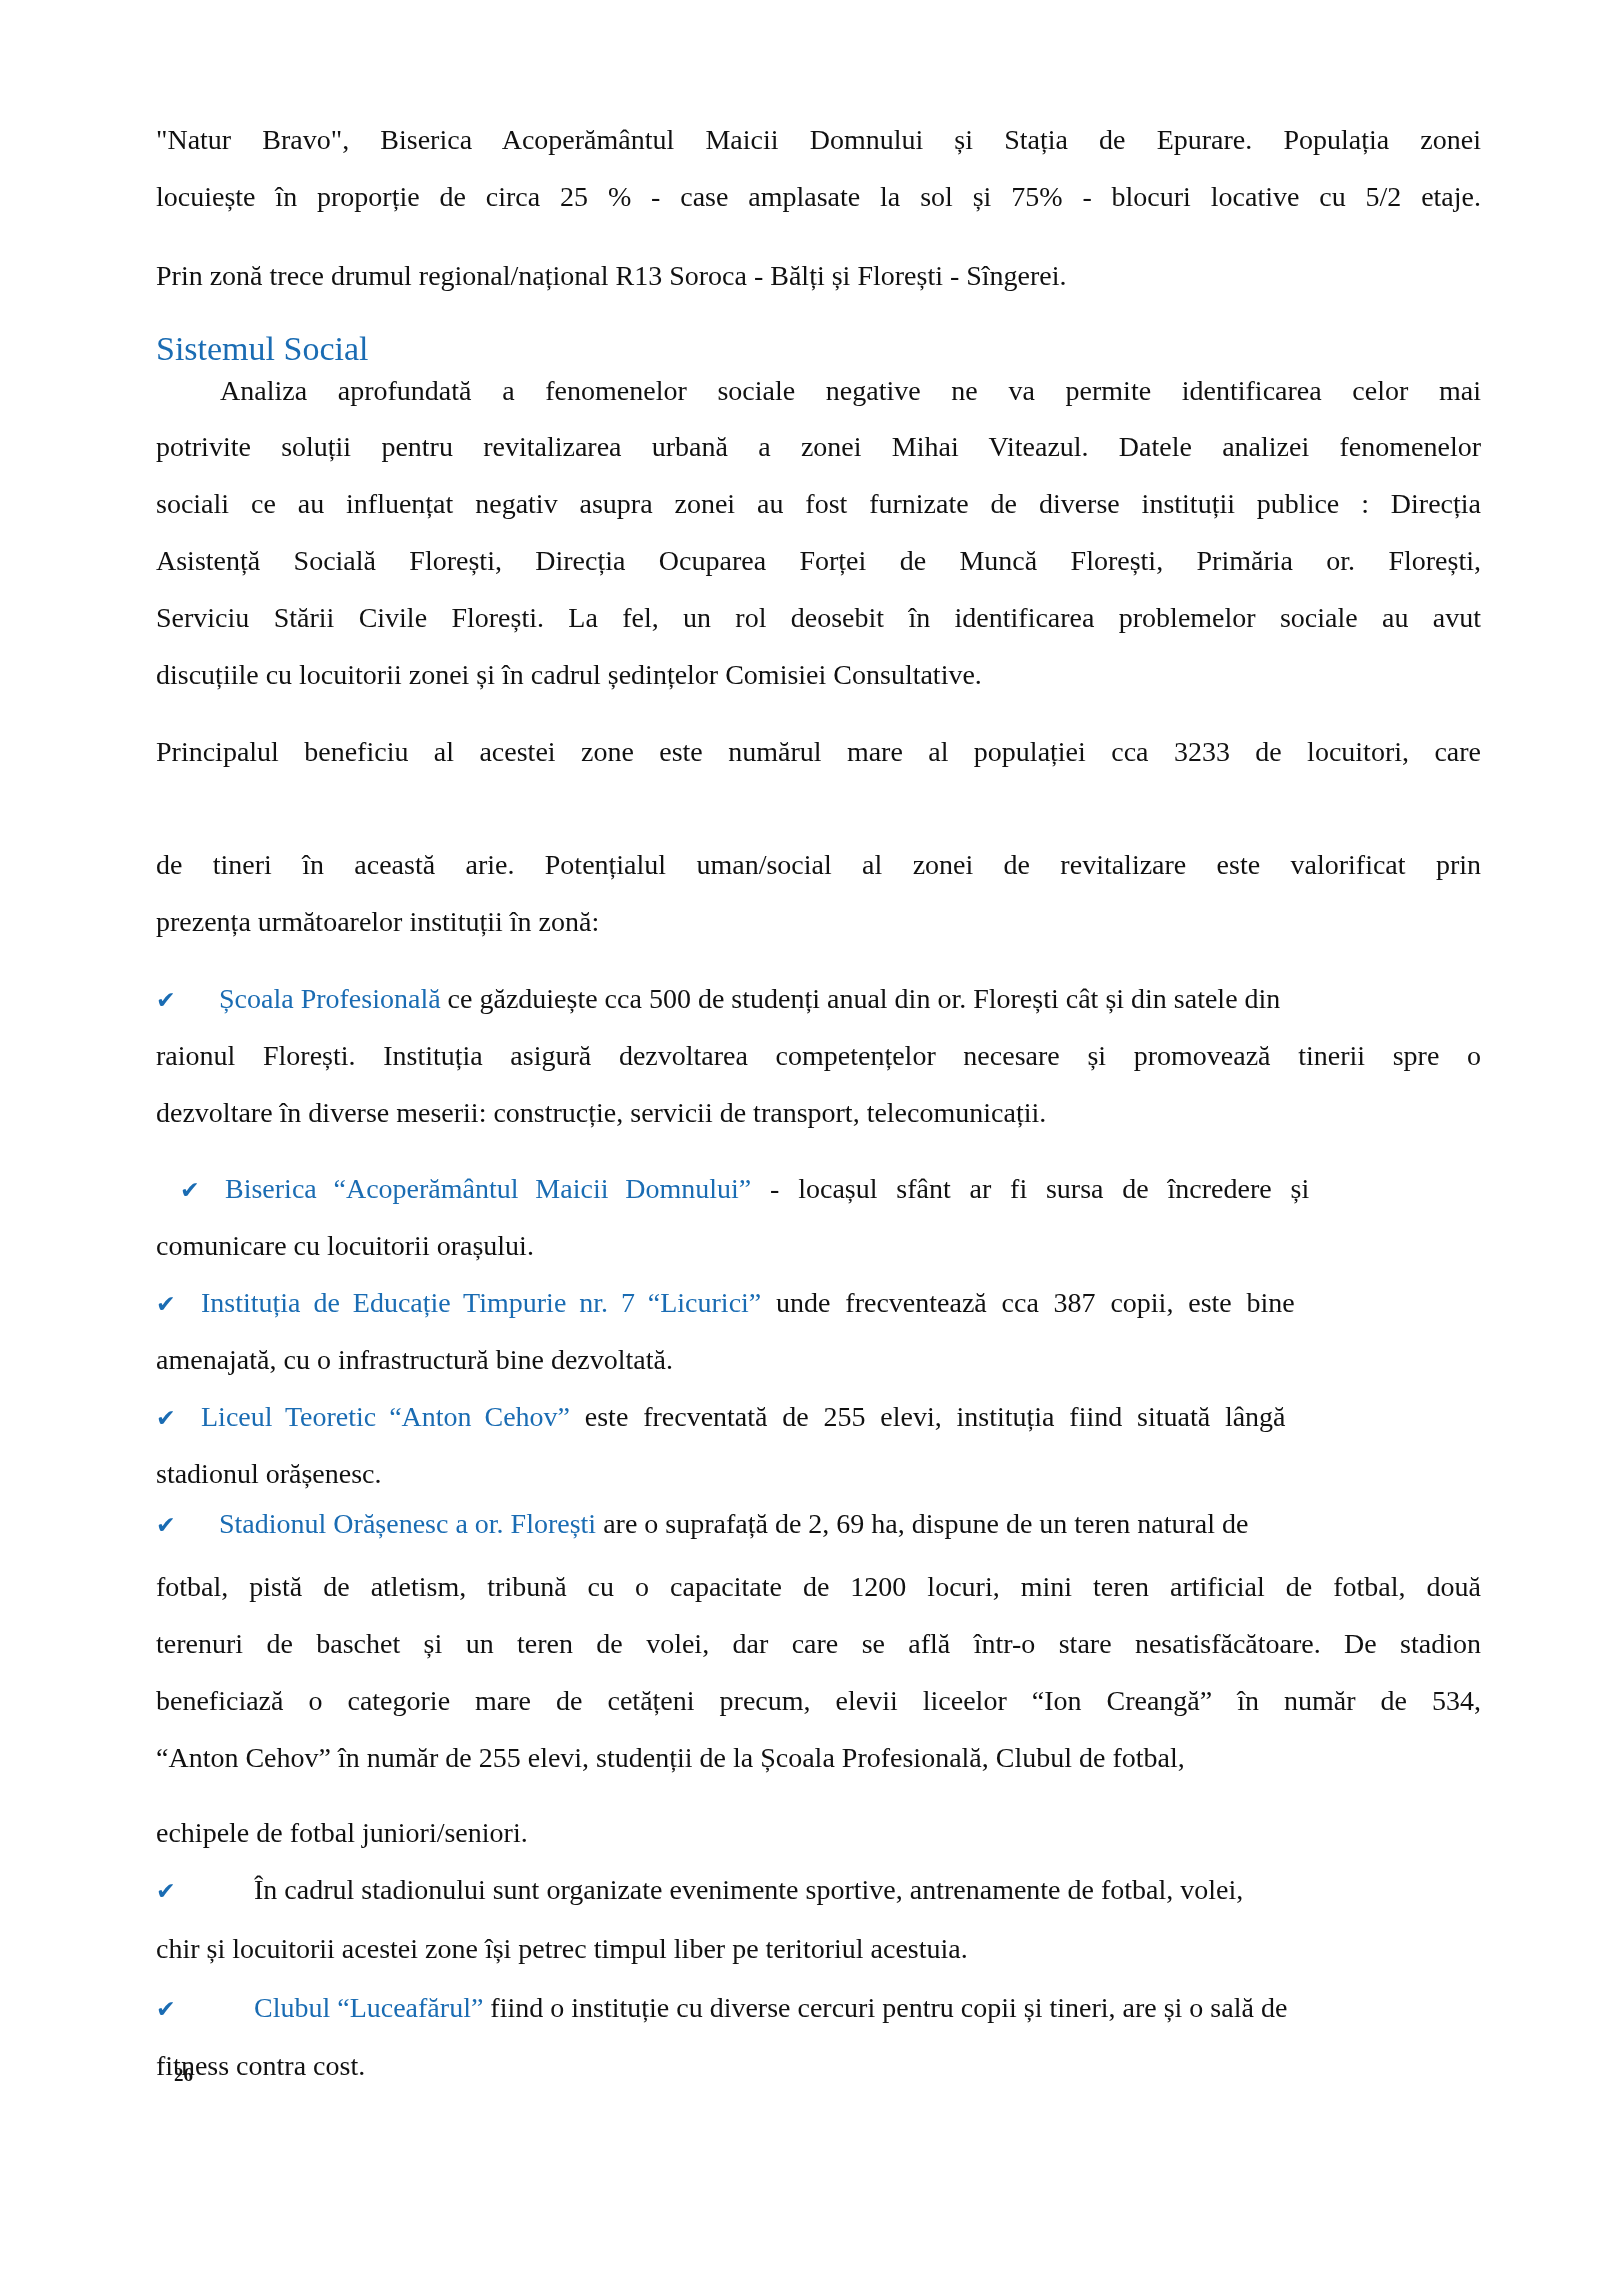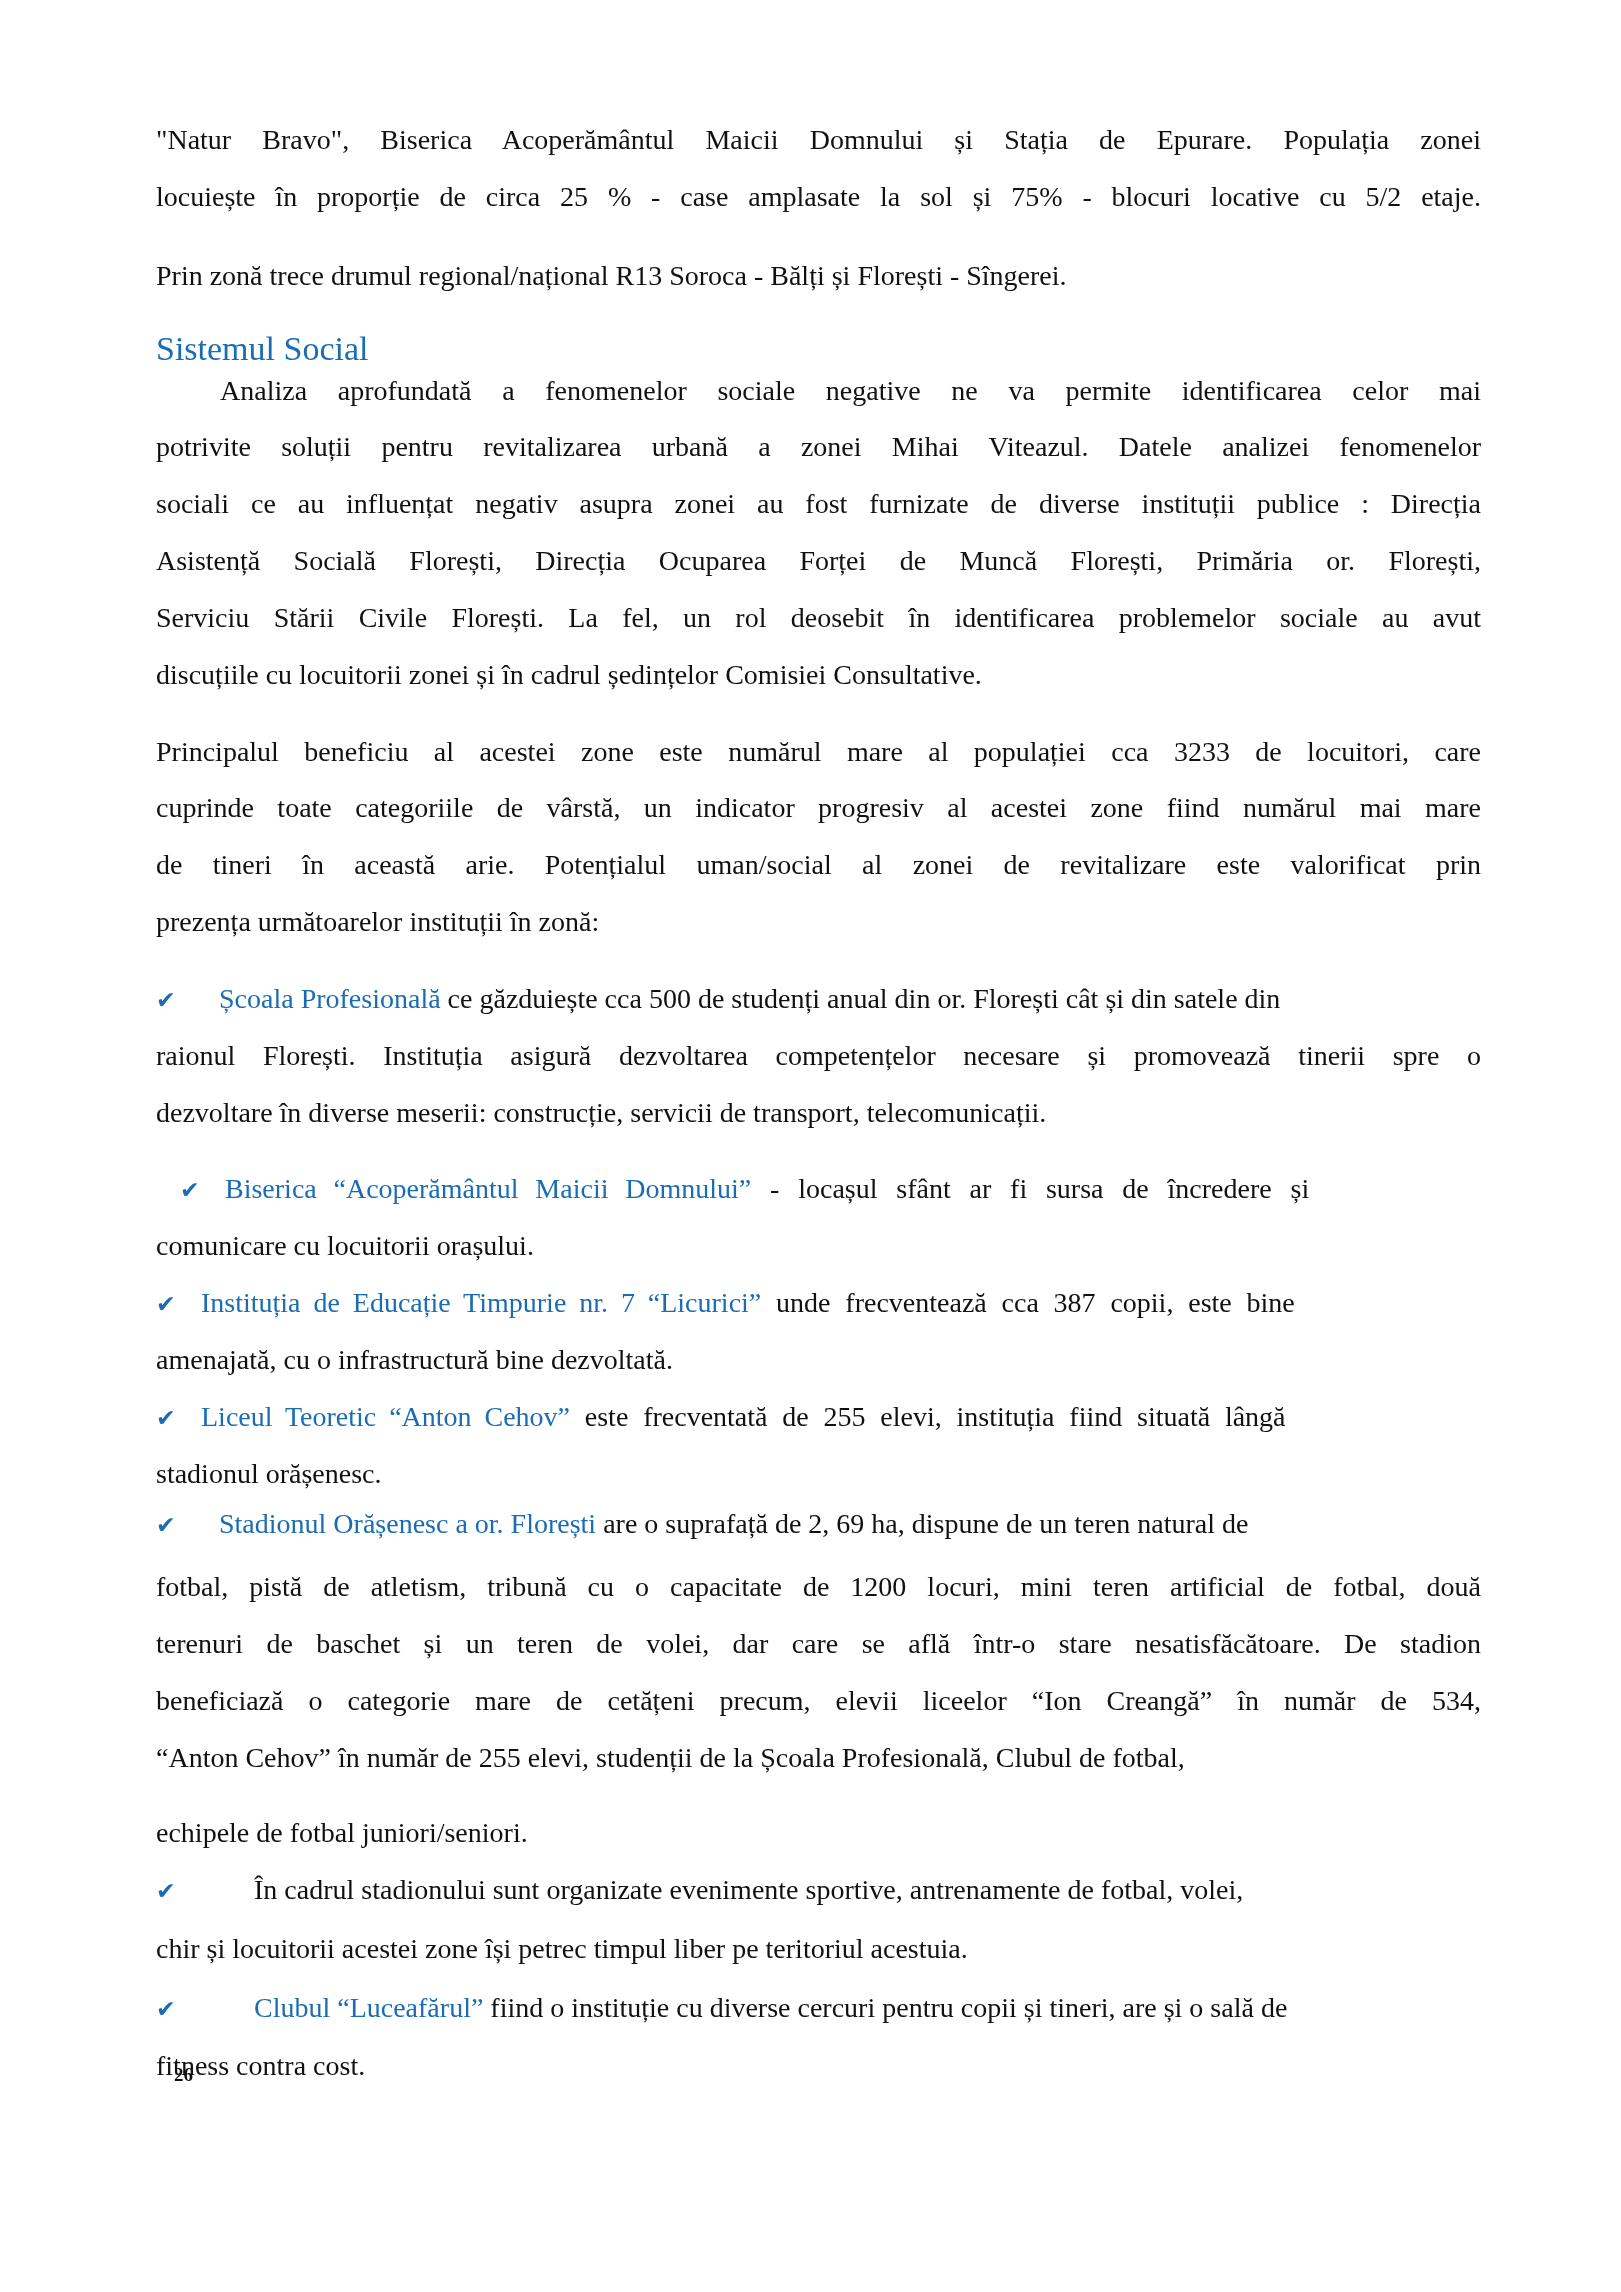--- a/index.html
+++ b/index.html
@@ -27,21 +27,20 @@
   <div class="heading">Sistemul Social</div>
 
   <div class="line just" style="top:430px">potrivite soluții pentru revitalizarea urbană a zonei Mihai Viteazul. Datele analizei fenomenelor</div>
   <div class="line just" style="top:374px; left:220px; width:1261px;">Analiza aprofundată a fenomenelor sociale negative ne va permite identificarea celor  mai</div>
   <div class="line just" style="top:487px">sociali ce au influențat negativ asupra zonei au fost furnizate de diverse instituții publice : Direcția</div>
   <div class="line just" style="top:544px">Asistență Socială Florești, Direcția Ocuparea Forței de Muncă Florești, Primăria or. Florești,</div>
   <div class="line just" style="top:601px">Serviciu Stării Civile Florești. La fel, un rol deosebit în identificarea problemelor sociale au avut</div>
   <div class="line" style="top:658px">discuțiile cu locuitorii zonei și în cadrul ședințelor Comisiei Consultative.</div>
 
   <div class="line just" style="top:735px">Principalul beneficiu al acestei zone este numărul mare al populației cca 3233 de locuitori, care</div>
-  <div class="line just" style="top:791px">cuprinde toate categoriile de vârstă, un indicator progresiv al acestei zone fiind numărul mai mare</div>
   <div class="line just" style="top:848px">de tineri în această arie. Potențialul uman/social al zonei de revitalizare este valorificat prin</div>
   <div class="line" style="top:905px">prezența următoarelor instituții în zonă:</div>
 
   <div class="line" style="top:982px">
     <span class="check" style="width:63px">✔</span><span class="blue bold">Școala Profesională</span><span> ce găzduiește cca 500 de studenți anual din or. Florești cât și din satele din</span>
   </div>
   <div class="line just" style="top:1039px">raionul Florești. Instituția asigură dezvoltarea competențelor necesare și promovează tinerii spre o</div>
   <div class="line" style="top:1096px">dezvoltare în diverse meserii: construcție, servicii de transport, telecomunicații.</div>
 
   <div class="line" style="top:1172px; width:1325px;margin-left:24px;">

